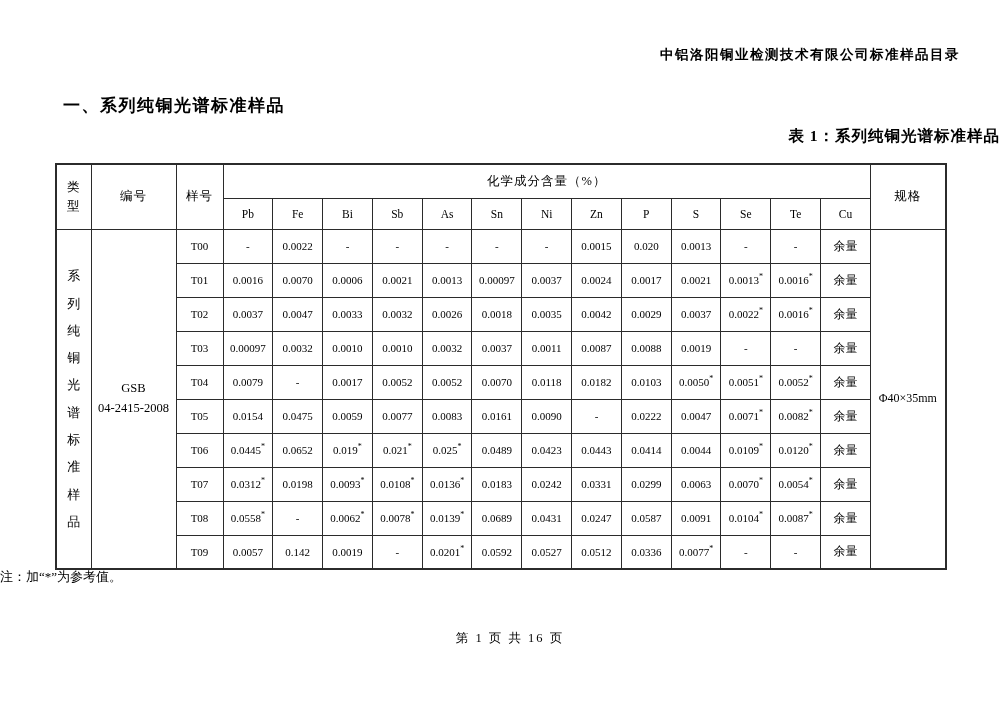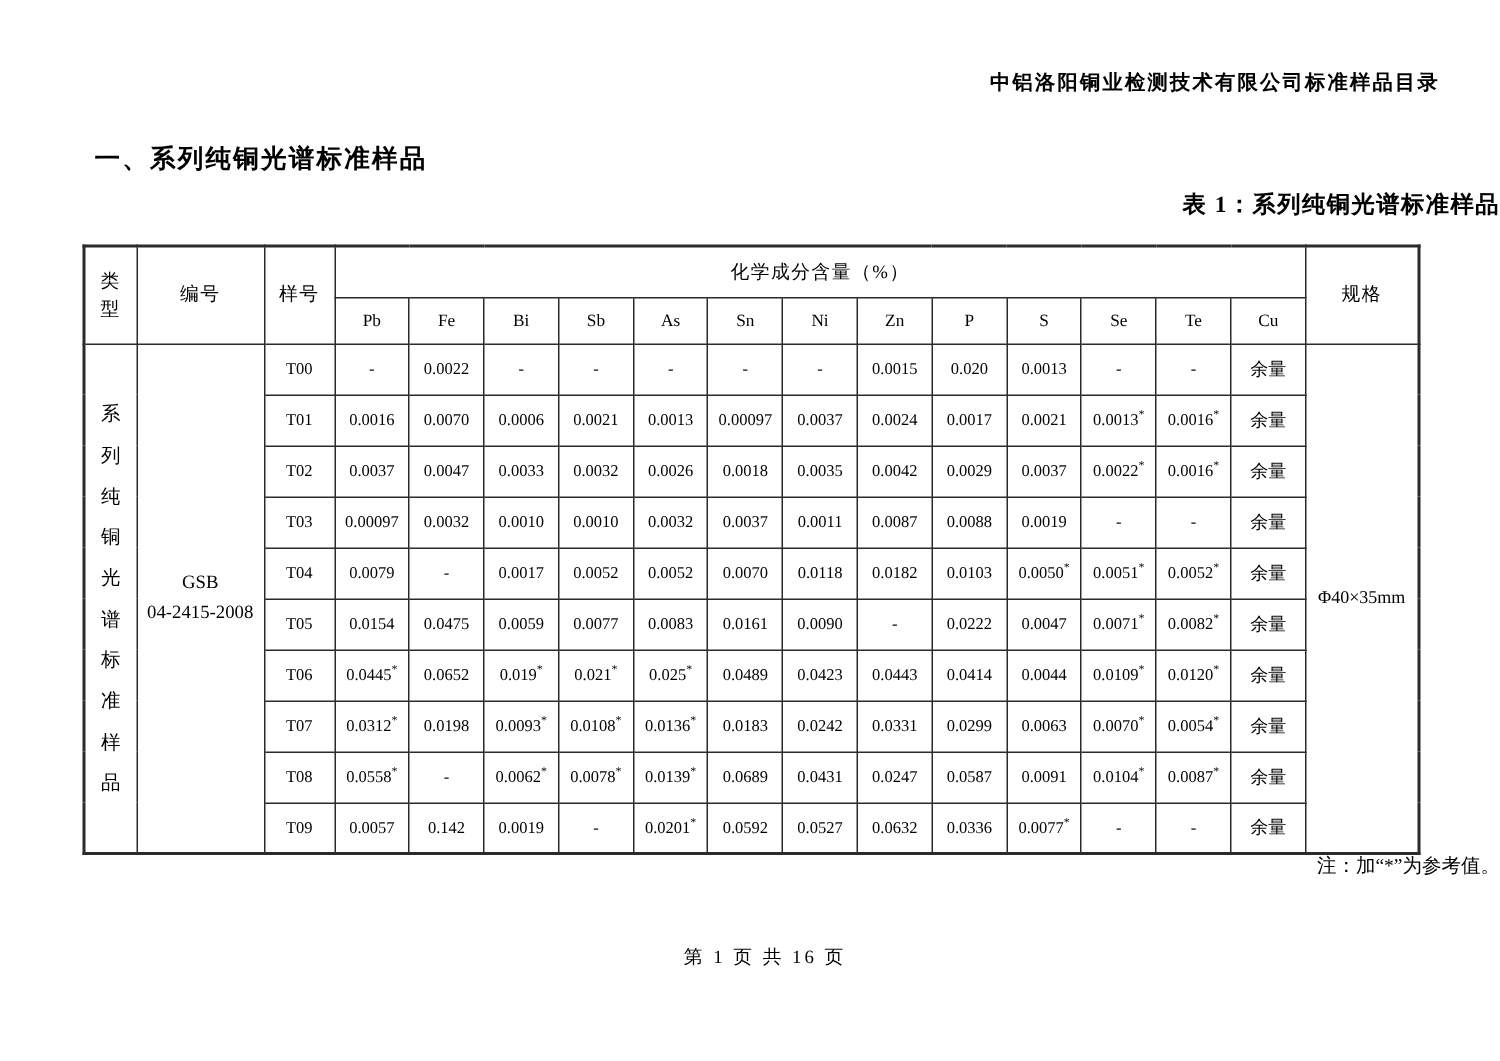--- a/index.html
+++ b/index.html
@@ -72,21 +72,21 @@
   }
   .sample-cell { font-size: 11px; font-weight: bold; }
   .value-cell { font-size: 11px; font-weight: bold; }
   .value-cell sup { font-size: 8px; vertical-align: super; line-height: 0; }
   .value-cell.cn { font-weight: normal; font-size: 12px; }
   .spec-cell { font-size: 12px; }
   .footnote {
     position: absolute;
     top: 568px; left: 0;
     width: 1000px;
-    text-align: right;
+    text-align: left;
     font-size: 13px;
   }
   .page-footer {
     position: absolute;
     top: 630px; left: 0;
     width: 1000px;
     text-align: center;
     font-size: 12.5px;
     letter-spacing: 2px;
     padding-left: 20px;
@@ -306,21 +306,21 @@
       </tr>
       <tr>
         <td class="sample-cell">T09</td>
         <td class="value-cell">0.0057</td>
         <td class="value-cell">0.142</td>
         <td class="value-cell">0.0019</td>
         <td class="value-cell">-</td>
         <td class="value-cell">0.0201<sup>*</sup></td>
         <td class="value-cell">0.0592</td>
         <td class="value-cell">0.0527</td>
-        <td class="value-cell">0.0632</td>
+        <td class="value-cell">0.0512</td>
         <td class="value-cell">0.0336</td>
         <td class="value-cell">0.0077<sup>*</sup></td>
         <td class="value-cell">-</td>
         <td class="value-cell">-</td>
         <td class="value-cell cn">余量</td>
       </tr>
     </tbody>
 </table>
 
 <div class="footnote">注：加“*”为参考值。</div>

